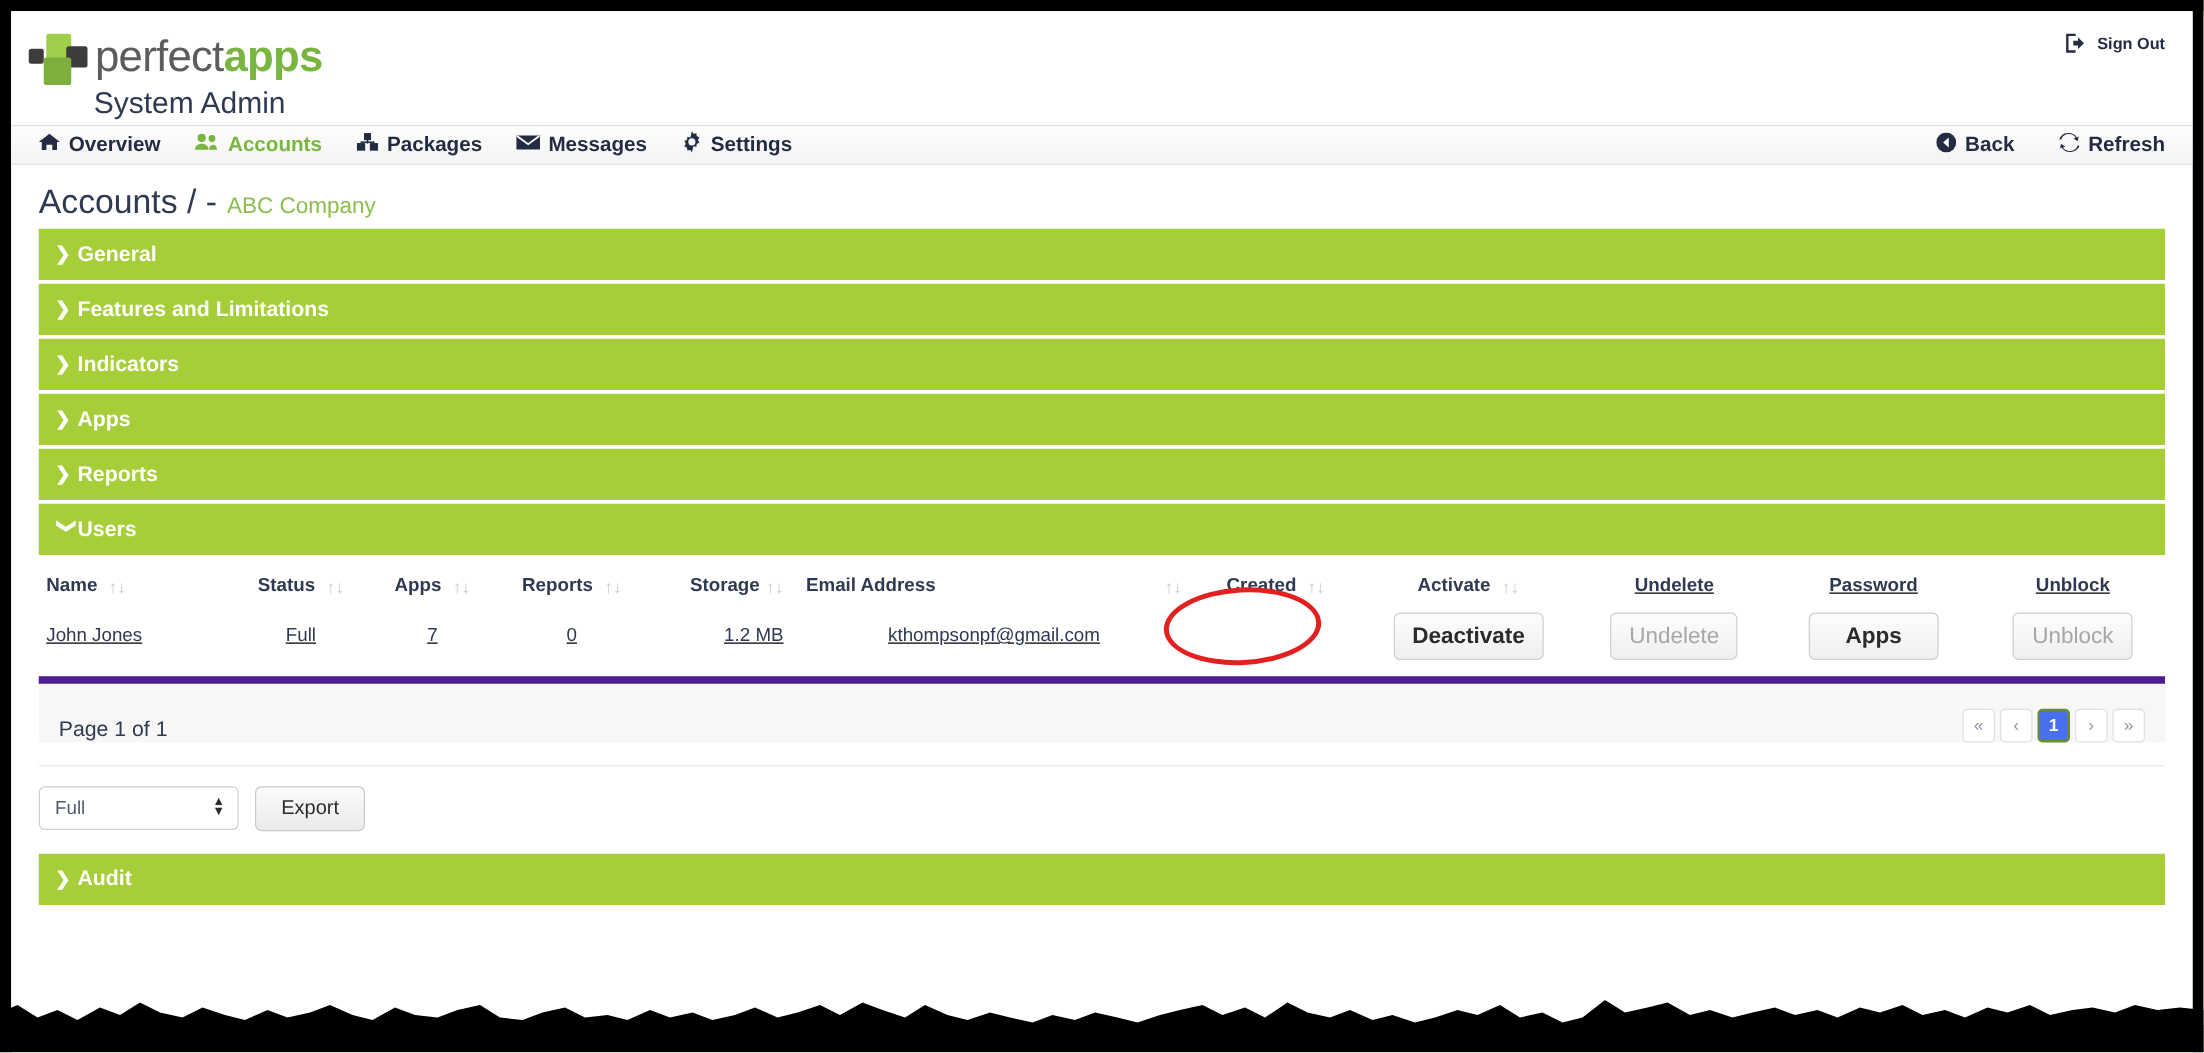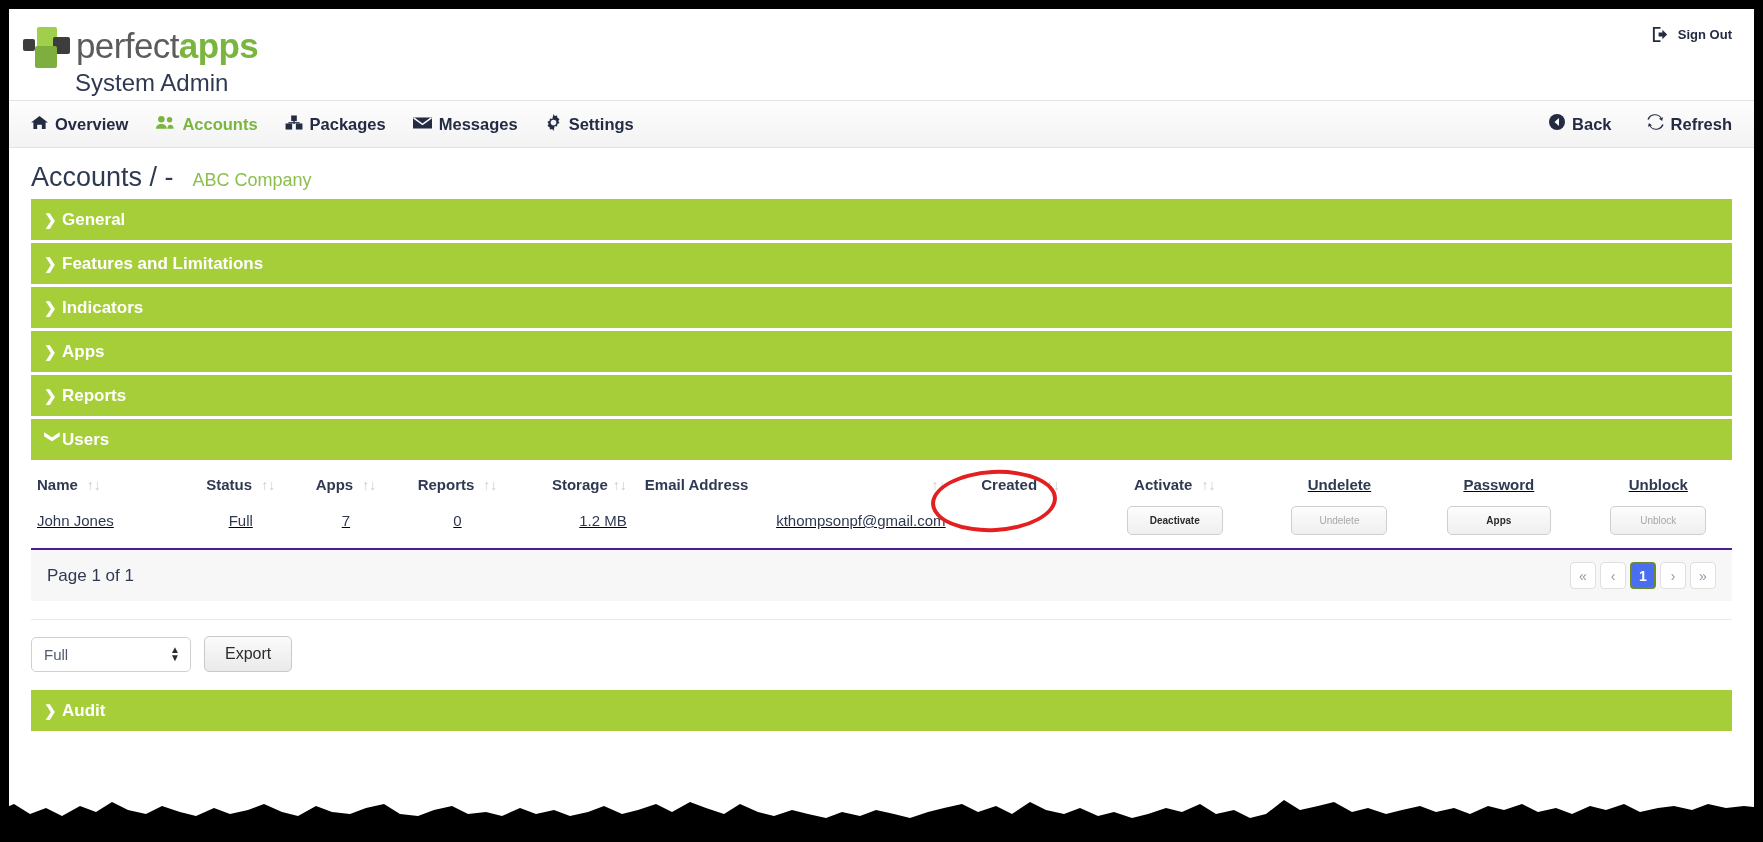--- a/index.html
+++ b/index.html
@@ -54,40 +54,40 @@
   .signout {
     position:absolute; right:22px; top:16px;
     display:flex; align-items:center; gap:8px;
     font-size:13px; font-weight:700; color:#232c43;
     cursor:pointer;
   }
   .signout svg { display:block; }
 
   
   .navbar {
-    height:48px;
+    height:32px;
     background:linear-gradient(#fdfdfd,#f3f3f3);
     border:1px solid #e2e2e2;
     border-left:none; border-right:none;
     display:flex; align-items:center;
     padding:0 22px;
   }
   .nav-items { display:flex; align-items:center; gap:27px; }
   .nav-item {
     display:flex; align-items:center; gap:7px;
     font-size:16.5px; font-weight:700; color:#232c43;
     cursor:pointer; white-space:nowrap;
   }
   .nav-item.active { color:#7ab63f; }
   .nav-right { margin-left:auto; display:flex; align-items:center; gap:35px; }
 
   
   .crumbs {
     padding:14px 22px 6px 22px;
-    display:flex; align-items:baseline; gap:19px;
+    display:flex; align-items:baseline; gap:8px;
   }
   .crumb-main { font-size:27px; color:#2f3a52; font-weight:400; }
   .crumb-sub  { font-size:18px; color:#8cbe4d; font-weight:400; }
 
   
   .acc-wrap { padding:0 22px; }
   .acc {
     background:#a6ce39;
     height:41px;
     display:flex; align-items:center;
@@ -116,50 +116,50 @@
     padding:5px 6px;
     vertical-align:middle;
   }
   .sorticon { color:#c8ccd4; font-size:14px; margin-left:9px; font-weight:400; }
   .th-inner { display:inline-flex; align-items:center; }
   .col-name    { text-align:left;  width:150px; padding-left:12px !important; }
   .col-status  { text-align:center; width:106px; }
   .col-apps    { text-align:center; width:92px; }
   .col-reports { text-align:center; width:118px; }
   .col-storage { text-align:right;  width:106px; }
-  .col-email   { text-align:right;  width:300px; padding-left:12px !important; }
+  .col-email   { text-align:center;  width:300px; padding-left:12px !important; }
   .col-created { text-align:center; width:130px; }
   .col-act     { text-align:center; width:160px; }
   .col-und     { text-align:center; width:150px; }
   .col-pwd     { text-align:center; width:150px; }
   .col-unb     { text-align:center; width:150px; }
 
   .btn {
     display:inline-block;
     min-width:96px;
     padding:8px 14px;
-    font-size:10px; font-weight:700;
+    font-size:18px; font-weight:700;
     border-radius:5px;
     border:1px solid #cfcfcf;
     background:linear-gradient(#fdfdfd,#efefef);
     color:#2b2b2b;
     cursor:pointer;
     text-align:center;
     line-height:1.1;
   }
   .btn.disabled { color:#a7a7a7; font-weight:400; cursor:default; }
   .btn.wide { min-width:104px; }
 
   
   .pagestrip {
     margin:8px 22px 0 22px;
     background:#f7f7f7;
-    border-top:2px solid #4c1d95;
+    border-top:6px solid #4c1d95;
     height:53px;
-    display:flex; align-items:center;
+    display:flex; align-items:flex-end;
     padding:0 16px;
   }
   .pagetext { font-size:17px; color:#2f3a52; }
   .pager { margin-left:auto; display:flex; gap:4px; }
   .pg {
     width:26px; height:27px;
     border:1px solid #dfdfdf; border-radius:4px;
     background:#fff;
     color:#8e97a8; font-size:14px;
     display:flex; align-items:center; justify-content:center;

